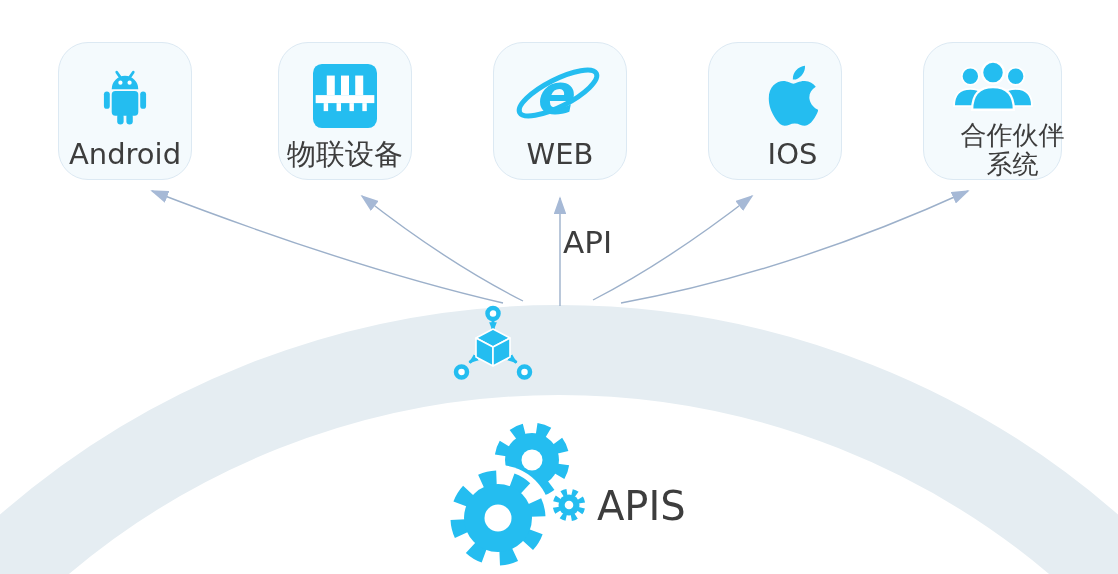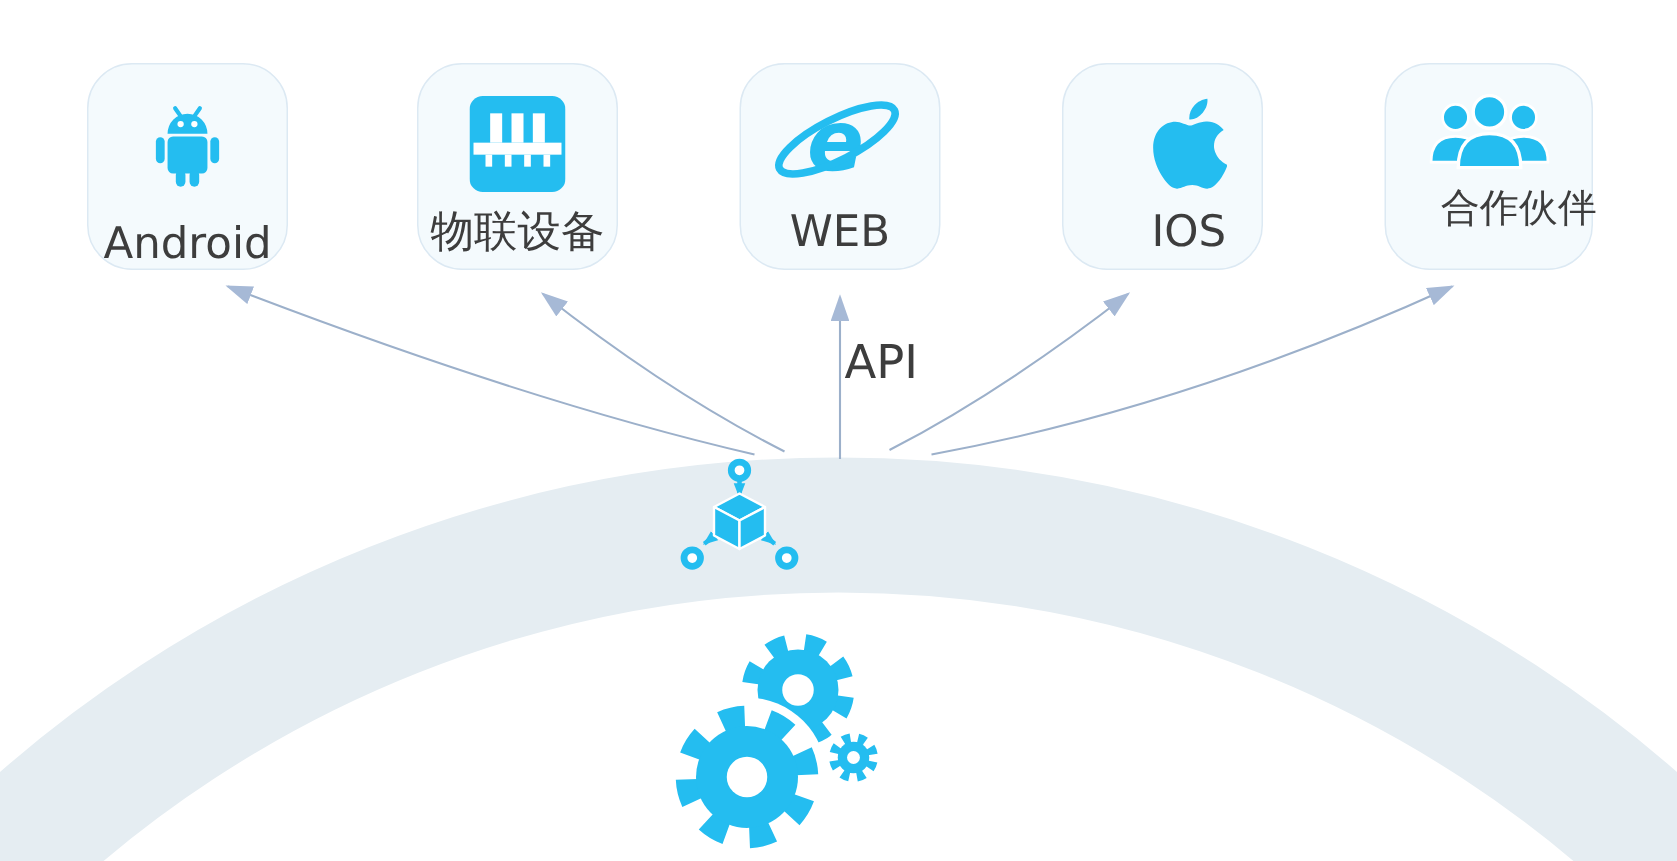--- a/index.html
+++ b/index.html
@@ -16,21 +16,21 @@
   
   .app-box{
     position:absolute;top:42px;width:134px;height:138px;box-sizing:border-box;
     background:#f4fafd;border:1px solid #dce9f3;border-radius:30px;
     display:flex;flex-direction:column;align-items:center;padding-top:12px;z-index:3;
   }
   .icon-wrap{height:82px;display:flex;align-items:center;justify-content:center;}
   .box-label{font-size:29px;line-height:1.1;color:#3d3d3d;text-align:center;margin-top:2px;white-space:nowrap;}
   .box-label.two-line{font-size:26px;line-height:1.12;margin-top:0;margin-left:40px;}
   .box-label span{display:block;}
-  .pos-android{left:58px;justify-content:space-between;}
+  .pos-android{left:58px;}
   .pos-iot{left:278px;}
   .pos-web{left:493px;}
   .pos-ios{left:708px;padding-left:35px;}
   .pos-partners{left:923px;width:139px;}
   
   .api-label{position:absolute;left:563px;top:224px;font-size:31px;z-index:3;}
   .gateway-icon{position:absolute;left:452px;top:304px;z-index:3;}
   .gateway-label{position:absolute;left:547px;top:331px;font-size:37px;z-index:3;}
   .gears-icon{position:absolute;left:432px;top:408px;z-index:3;}
   .apis-label{position:absolute;left:597px;top:483px;font-size:40px;z-index:3;}
@@ -125,20 +125,21 @@
           <path d="M 55 52 Q 55 33 73 33 Q 91 33 91 52 Z"></path>
         </g>
         <g fill="#24bdf0" stroke="#ffffff" stroke-width="2.5">
           <circle cx="48" cy="15" r="12"></circle>
           <path d="M 25 56 Q 25 31 48 31 Q 71 31 71 56 Z"></path>
         </g>
       </svg>
     </div>
     <div class="box-label two-line">
       <span>合作伙伴</span>
+      <span>系统</span>
     </div>
   </div>
 
   <div class="api-label">API</div>
 
   <svg class="gateway-icon" width="82" height="86" viewBox="0 0 82 86">
     <defs>
       <marker id="hubah" viewBox="0 0 10 7" refX="8" refY="3.5" markerWidth="11" markerHeight="9" orient="auto" markerUnits="userSpaceOnUse">
         <path d="M0,0 L9,3.5 L0,7 Z" fill="#24bdf0"></path>
       </marker>
@@ -173,14 +174,15 @@
       <circle cx="66" cy="110" r="13.5" fill="#ffffff"></circle>
     </g>
 
     <g>
       <circle cx="137" cy="97" r="21" fill="#ffffff"></circle>
       <circle cx="137" cy="97" r="13" fill="none" stroke="#24bdf0" stroke-width="6.5" stroke-dasharray="5.1 5.1" transform="rotate(12 137 97)"></circle>
       <circle cx="137" cy="97" r="10.5" fill="#24bdf0"></circle>
       <circle cx="137" cy="97" r="4.3" fill="#ffffff"></circle>
     </g>
   </svg>
+  <div class="apis-label">APIS</div>
 
 </div>
 
 </body></html>

